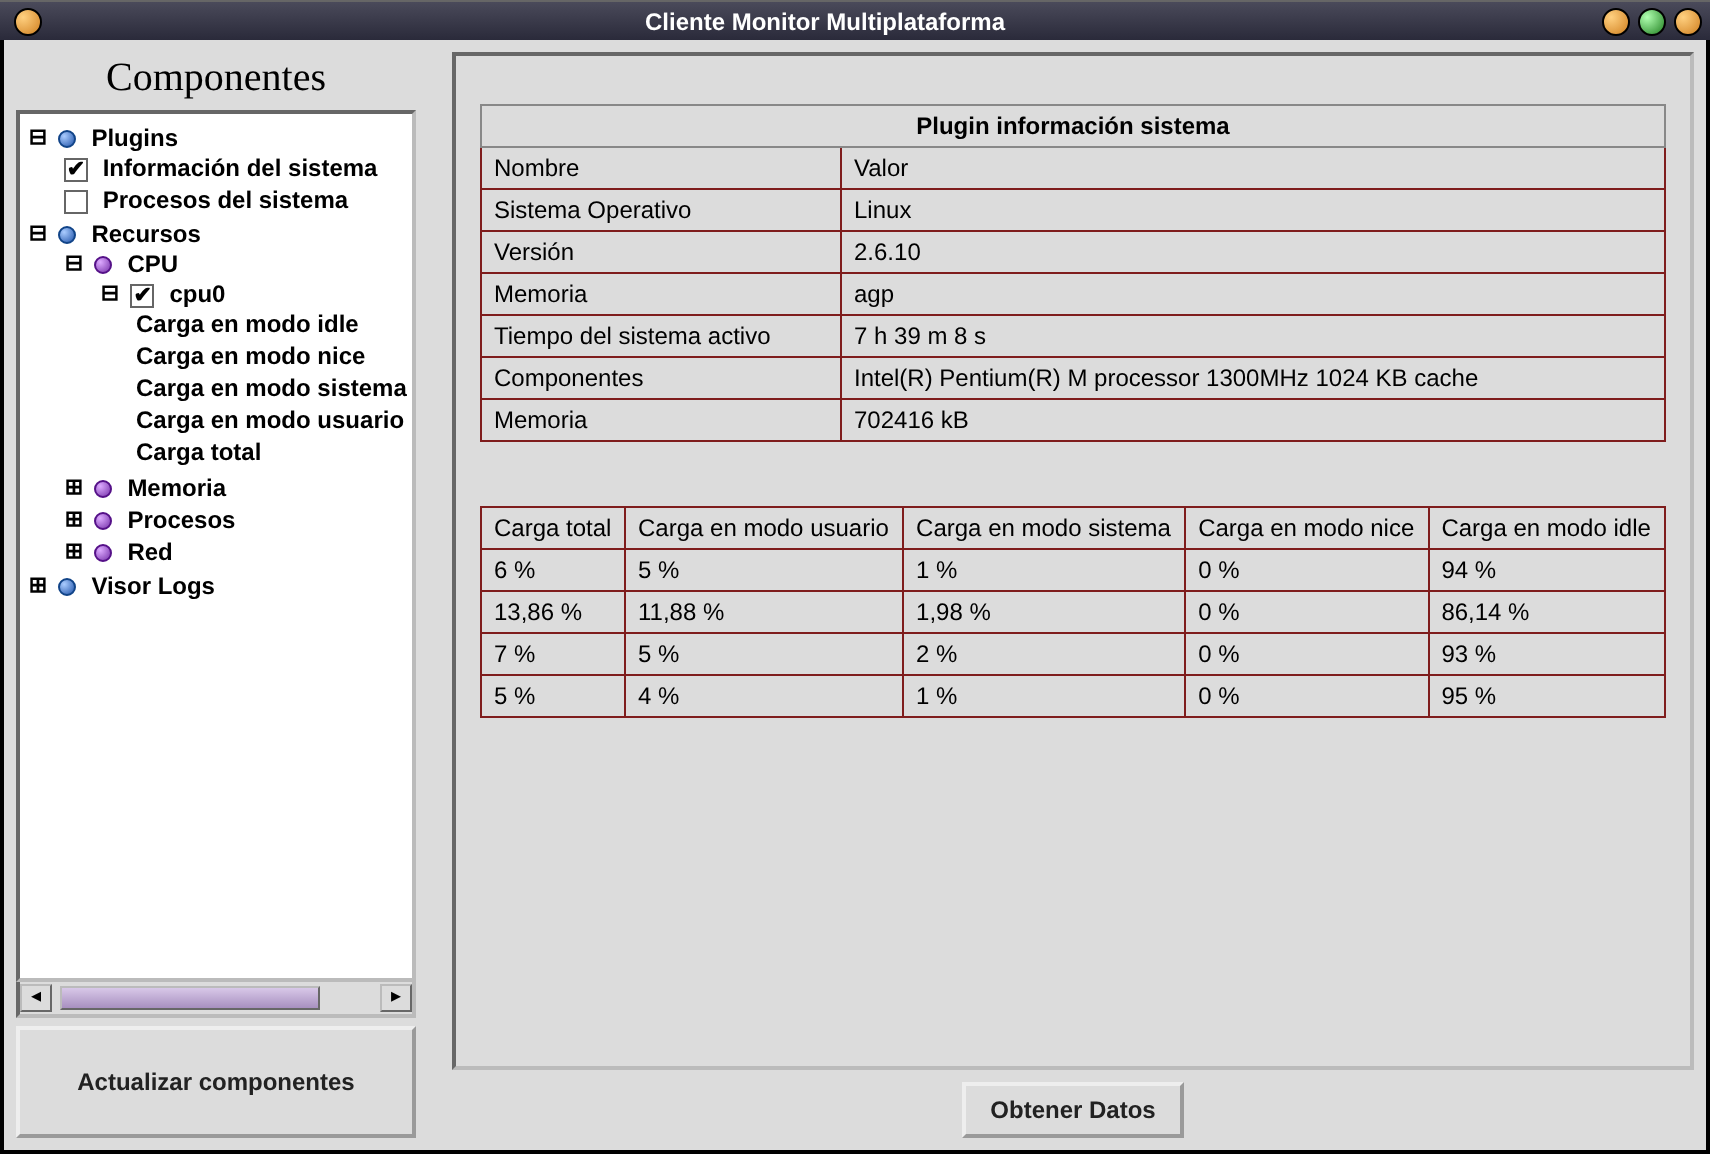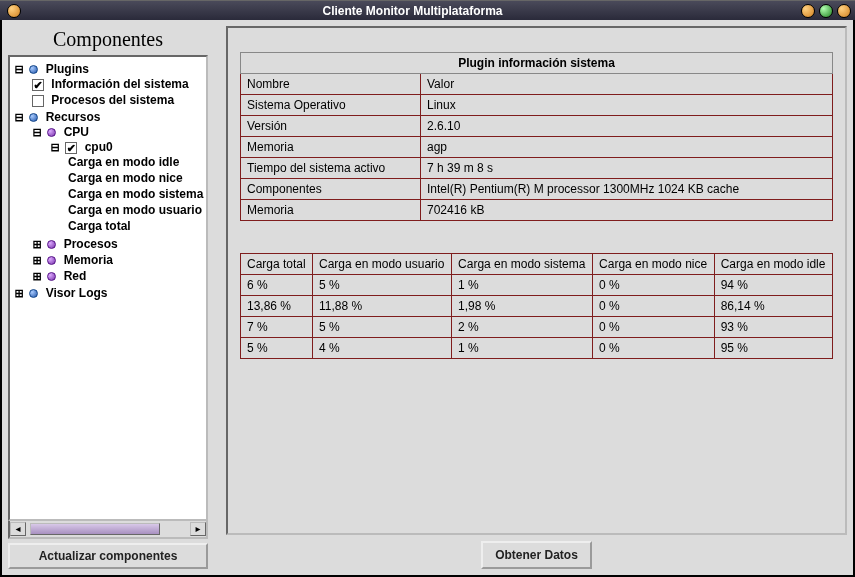--- a/index.html
+++ b/index.html
@@ -117,21 +117,21 @@
 .hscroll-thumb { position: absolute; left: 4px; top: 1px; width: 130px; height: 12px;
   background: linear-gradient(to bottom, #d8c8e8, #a890c0); border:1px outset #bbb; }
 .hscroll-btn { width: 16px; height: 14px; background: #dcdcdc; border:1px outset #bbb;
   font-size:10px; text-align:center; line-height:12px; }
 .sidebar-footer {
   margin-top: 4px;
 }
 .btn {
   display: block;
   width: 100%;
-  padding: 4px 8px;
+  padding: 19px 8px;
   background: #dcdcdc;
   border: 2px outset #eee;
   font-size: 12px;
   font-weight: bold;
   color: #222;
   cursor: pointer;
   text-align: center;
 }
 .divider {
   width: 6px;
@@ -234,26 +234,26 @@
                       <li><span>Carga en modo sistema</span></li>
                       <li><span>Carga en modo usuario</span></li>
                       <li><span>Carga total</span></li>
                     </ul>
                   </li>
                 </ul>
               </li>
               <li>
                 <span class="node-toggle">⊞</span>
                 <span class="node-bullet bullet-purple"></span>
-                <span>Procesos</span>
+                <span>Memoria</span>
               </li>
               <li>
                 <span class="node-toggle">⊞</span>
                 <span class="node-bullet bullet-purple"></span>
-                <span>Memoria</span>
+                <span>Procesos</span>
               </li>
               <li>
                 <span class="node-toggle">⊞</span>
                 <span class="node-bullet bullet-purple"></span>
                 <span>Red</span>
               </li>
             </ul>
           </li>
           <li>
             <span class="node-toggle">⊞</span>

